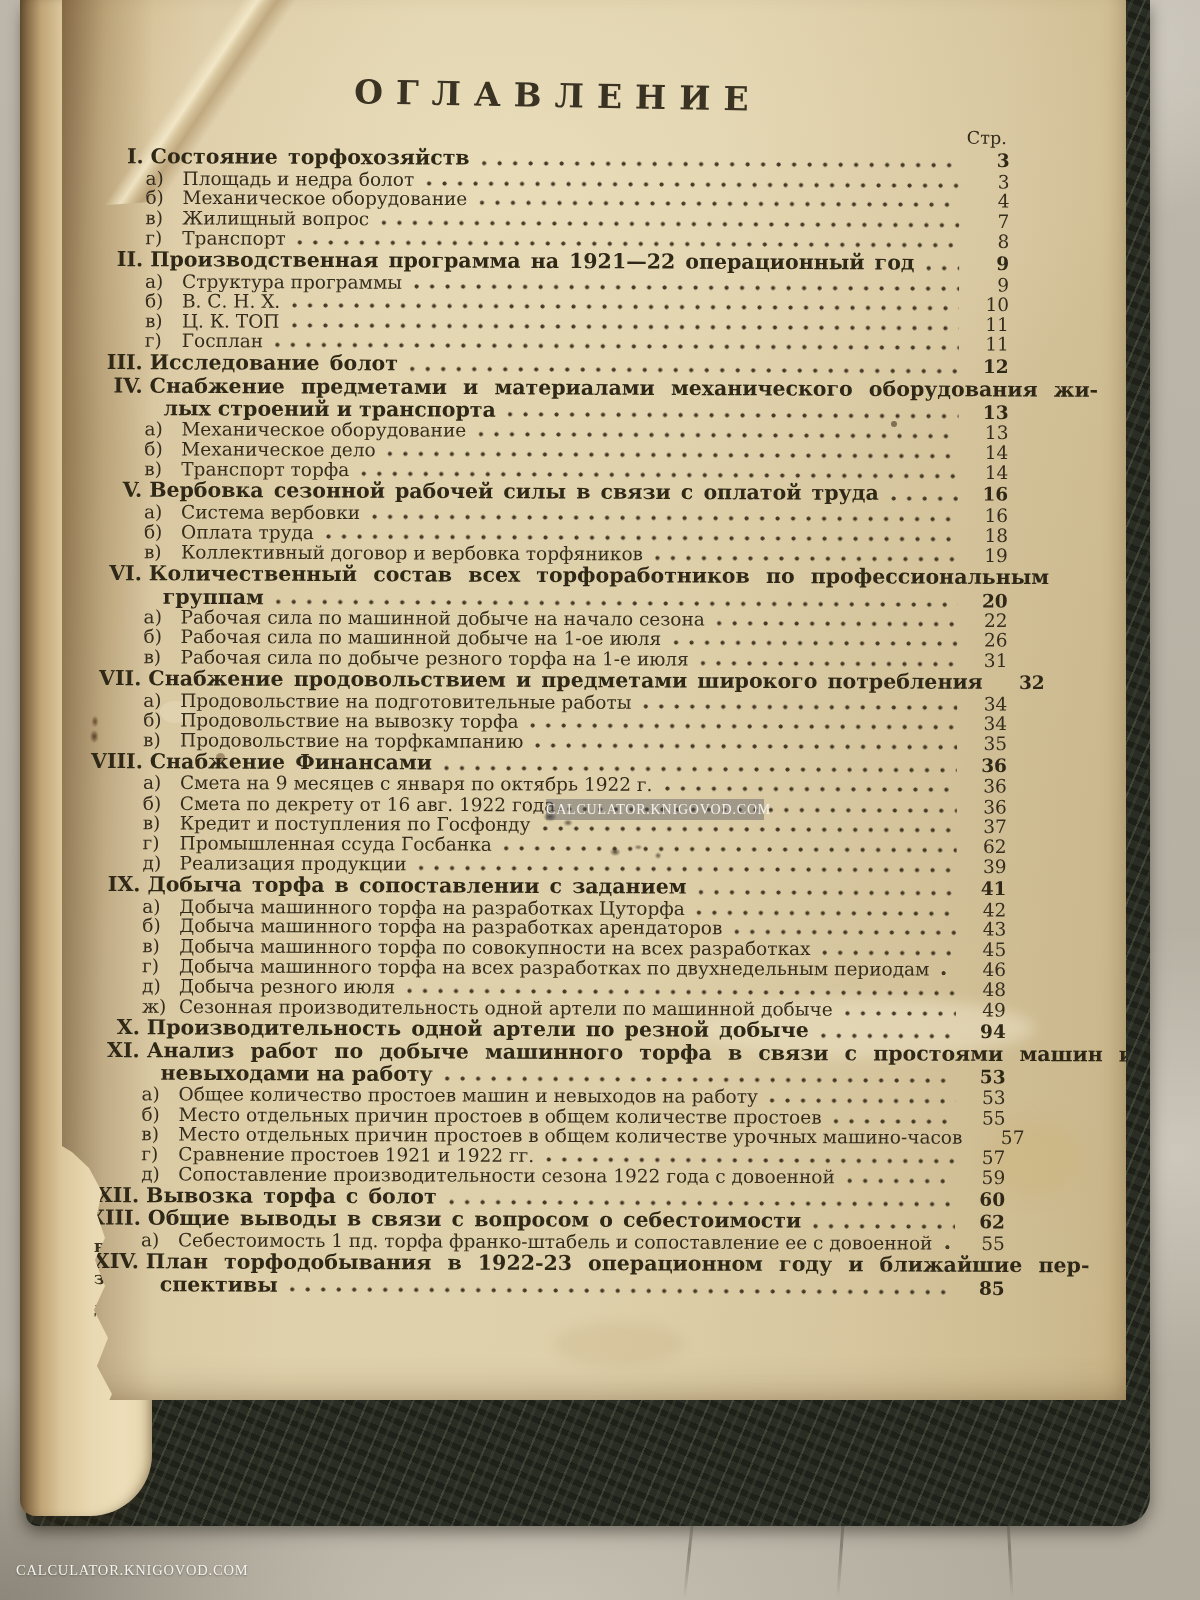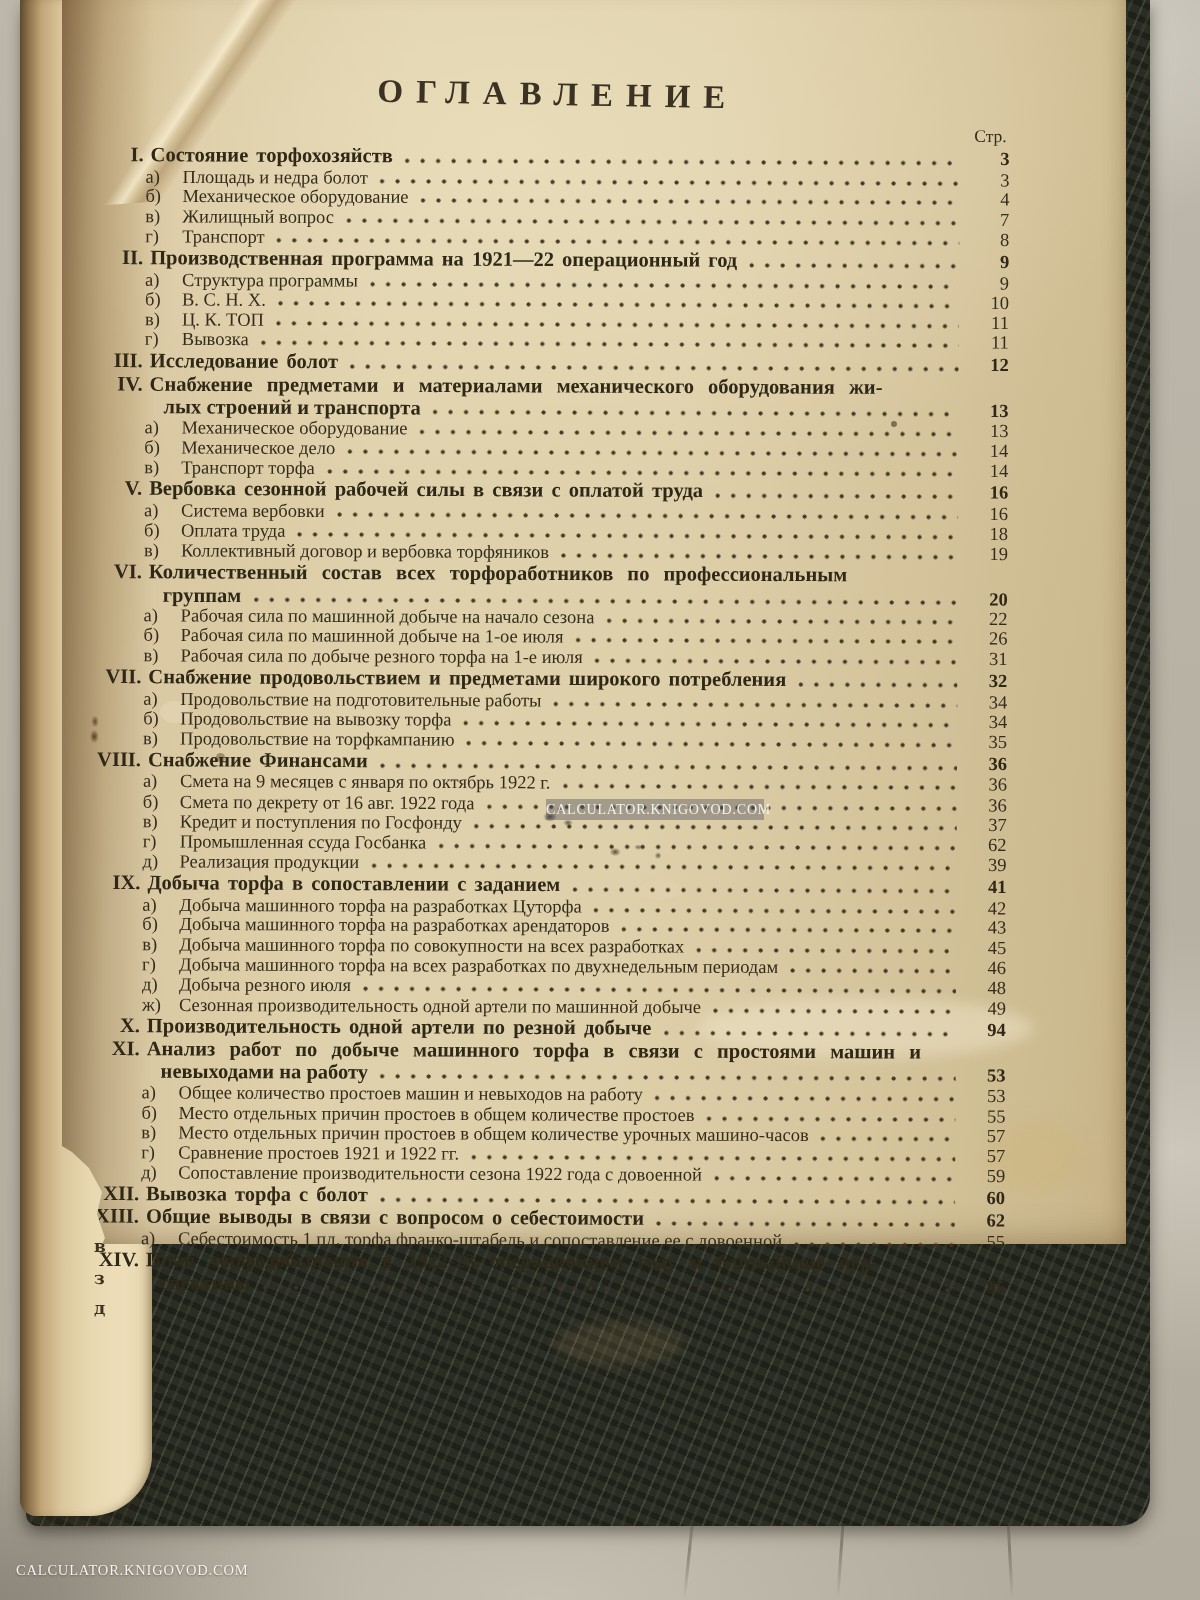--- a/index.html
+++ b/index.html
@@ -20,27 +20,27 @@
       repeating-linear-gradient(113deg, rgba(124,134,106,.28) 0 2px, rgba(0,0,0,0) 2px 9px, rgba(92,101,78,.22) 9px 12px, rgba(0,0,0,0) 12px 21px),
       repeating-linear-gradient(23deg, rgba(18,20,14,.5) 0 6px, rgba(0,0,0,0) 6px 14px),
       #2a2d24;
     box-shadow:0 6px 16px rgba(40,36,28,.5);}
   .tab{position:absolute;left:1080px;top:-4px;width:34px;height:26px;background:#c7c4b8;border-radius:6px 10px 14px 8px;transform:rotate(7deg);box-shadow:inset 0 -4px 6px rgba(0,0,0,.28);}
   .underpage{position:absolute;left:20px;top:0;width:132px;height:1516px;border-radius:0 0 62px 16px;
     background:linear-gradient(90deg,#5f4a2e 0%,#8a6f49 6%,#c0a577 16%,#dcc79c 32%,#e9d9b2 55%,#eddeb9 78%,#e6d5ac 100%);
     box-shadow:inset -8px 0 12px -6px rgba(70,48,22,.55), 0 12px 16px -6px rgba(50,40,25,.5);}
   .frag{position:absolute;left:74px;font-size:17px;color:#3d341f;font-weight:bold;}
   #frag0{top:1236px;} #frag1{top:1268px;transform:rotate(2deg);} #frag2{top:1298px;}
-  .page{position:absolute;left:62px;top:0;width:1064px;height:1244px;
+  .page{position:absolute;left:62px;top:0;width:1064px;height:1400px;
     background:
       radial-gradient(900px 520px at 42% 12%, rgba(241,229,197,.55) 0%, rgba(241,229,197,0) 70%),
       radial-gradient(700px 900px at 108% 60%, rgba(196,176,136,.35) 0%, rgba(196,176,136,0) 70%),
       linear-gradient(96deg,#b3946a 0%,#cdb588 4%,#d9c8a2 12%,#dfd1ab 30%,#ded0aa 55%,#d6c59d 78%,#cdbb90 94%,#c7b184 100%);
     box-shadow:inset 0 -24px 36px -22px rgba(100,76,42,.45), inset -14px 0 22px -14px rgba(110,85,50,.4);
-    clip-path:polygon(0 0,1064px 0,1064px 1510px,72px 1510px,60px 1494px,48px 1468px,55px 1444px,40px 1418px,50px 1394px,35px 1366px,46px 1338px,32px 1310px,43px 1286px,33px 1260px,43px 1238px,35px 1214px,40px 1192px,27px 1168px,10px 1152px,0 1146px);font-family:Liberation Serif, serif;}
+    clip-path:polygon(0 0,1064px 0,1064px 1510px,72px 1510px,60px 1494px,48px 1468px,55px 1444px,40px 1418px,50px 1394px,35px 1366px,46px 1338px,32px 1310px,43px 1286px,33px 1260px,43px 1238px,35px 1214px,40px 1192px,27px 1168px,10px 1152px,0 1146px);}
   .gutter{position:absolute;left:0;top:0;width:92px;height:100%;
     background:linear-gradient(90deg, rgba(86,60,30,.5), rgba(120,90,50,.26) 45%, rgba(150,120,75,0));}
   .crease{position:absolute;left:16px;top:-12px;width:250px;height:210px;transform:rotate(-4deg);
     background:linear-gradient(128deg, rgba(0,0,0,0) 44%, rgba(246,236,206,.8) 48%, rgba(216,198,158,.9) 50%, rgba(148,115,70,.42) 53%, rgba(0,0,0,0) 58%);}
   .stain{position:absolute;}
   #ink1{left:478px;top:806px;width:40px;height:24px;filter:blur(.4px);
     background:radial-gradient(10px 7px at 25% 45%, rgba(48,40,26,.85), rgba(48,40,26,0) 70%),
                radial-gradient(7px 5px at 70% 70%, rgba(48,40,26,.7), rgba(48,40,26,0) 70%),
                radial-gradient(5px 4px at 50% 15%, rgba(48,40,26,.55), rgba(48,40,26,0) 70%);}
   #ink2{left:540px;top:840px;width:66px;height:24px;filter:blur(.4px);
@@ -163,21 +163,21 @@
     <span class="pg">10</span>
   </div>
           <div class="row sub">
     <span class="num">в)</span>
     <span class="lbl">Ц. К. ТОП</span>
     <span class="lead"></span>
     <span class="pg">11</span>
   </div>
           <div class="row sub">
     <span class="num">г)</span>
-    <span class="lbl">Вывозка</span>
+    <span class="lbl">Госплан</span>
     <span class="lead"></span>
     <span class="pg">11</span>
   </div>
           <div class="row sec">
     <span class="num">III.</span>
     <span class="lbl">Исследование болот</span>
     <span class="lead"></span>
     <span class="pg">12</span>
   </div>
           <div class="row secwrap">

